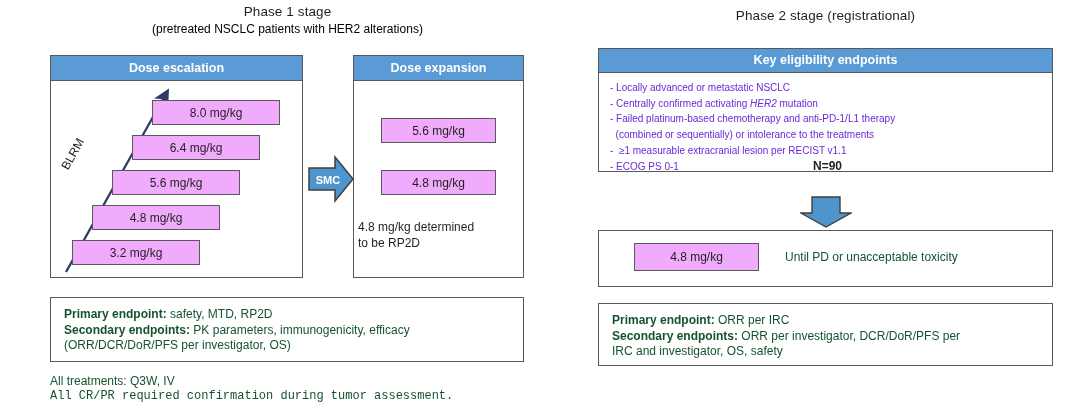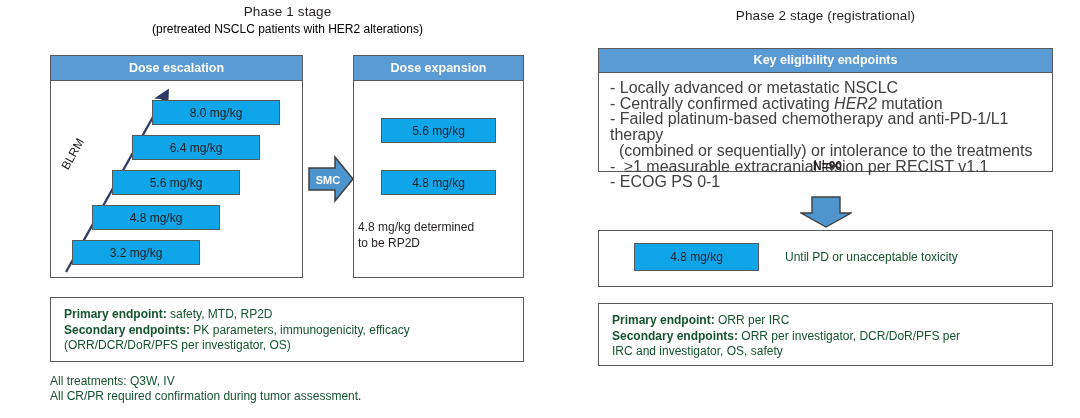--- a/index.html
+++ b/index.html
@@ -46,21 +46,21 @@
     line-height: 1;
     display: flex;
     align-items: center;
     justify-content: center;
     box-sizing: border-box;
     border-bottom: 1.4px solid #595959;
   }
 
   
   .dose-chip {
-    background: #0ea5e9;
+    background: #f0abfc;
     border: 1.4px solid #595959;
     box-sizing: border-box;
     font-size: 12px;
     color: #231f20;
     display: flex;
     align-items: center;
     justify-content: center;
     line-height: 1;
   }
 
@@ -93,22 +93,22 @@
     font-size: 12px;
     color: #231f20;
     line-height: 15.5px;
     text-align: left;
     white-space: pre-wrap;
   }
   .bold { font-weight: bold; }
   .ital { font-style: italic; }
 
   .crit-list {
-    font-size: 16px;
-    color: #404040;
+    font-size: 10px;
+    color: #6d28d9;
     line-height: 15.7px;
     white-space: pre-wrap;
   }
   .nval {
     font-size: 12px;
     font-weight: bold;
     color: #231f20;
     line-height: 1;
     padding-left: 23px;
   }
@@ -150,21 +150,21 @@
 <div class="abs dose-chip" style="left:381px; top:118px; width:115px; height:25px;">5.6 mg/kg</div>
 <div class="abs dose-chip" style="left:381px; top:170px; width:115px; height:25px;">4.8 mg/kg</div>
 <div class="abs txt-center" style="left:358px; top:220px; width:161px;">4.8 mg/kg determined
 to be RP2D</div>
 
 <div class="abs panel" style="left:50px; top:297px; width:474px; height:65px;"></div>
 <div class="abs txt" style="left:64px; top:307px; width:452px;"><span class="bold">Primary endpoint:</span><span> safety, MTD, RP2D</span><br><span class="bold">Secondary endpoints:</span><span> PK parameters, immunogenicity, efficacy
 (ORR/DCR/DoR/PFS per investigator, OS)</span></div>
 
 <div class="abs txt" style="left:50px; top:374px; width:474px;">All treatments: Q3W, IV</div>
-<div class="abs txt" style="left:50px; top:389px; width:474px;">All CR/PR required confirmation during tumor assessment.</div>
+<div class="abs txt" style="left:50px; top:389px; width:474px;font-family:Liberation Mono, monospace;">All CR/PR required confirmation during tumor assessment.</div>
 
 <div class="abs stage-title" style="left:598px; top:8px; width:455px;">Phase 2 stage (registrational)</div>
 
 <div class="abs panel" style="left:598px; top:48px; width:455px; height:124px;">
   <div class="panel-header" style="height:24px;">Key eligibility endpoints</div>
 </div>
 <div class="abs crit-list" style="left:610px; top:80px; width:438px;"><span>- Locally advanced or metastatic NSCLC
 - Centrally confirmed activating </span><span class="ital">HER2</span><span> mutation
 - Failed platinum-based chemotherapy and anti-PD-1/L1 therapy
   (combined or sequentially) or intolerance to the treatments

